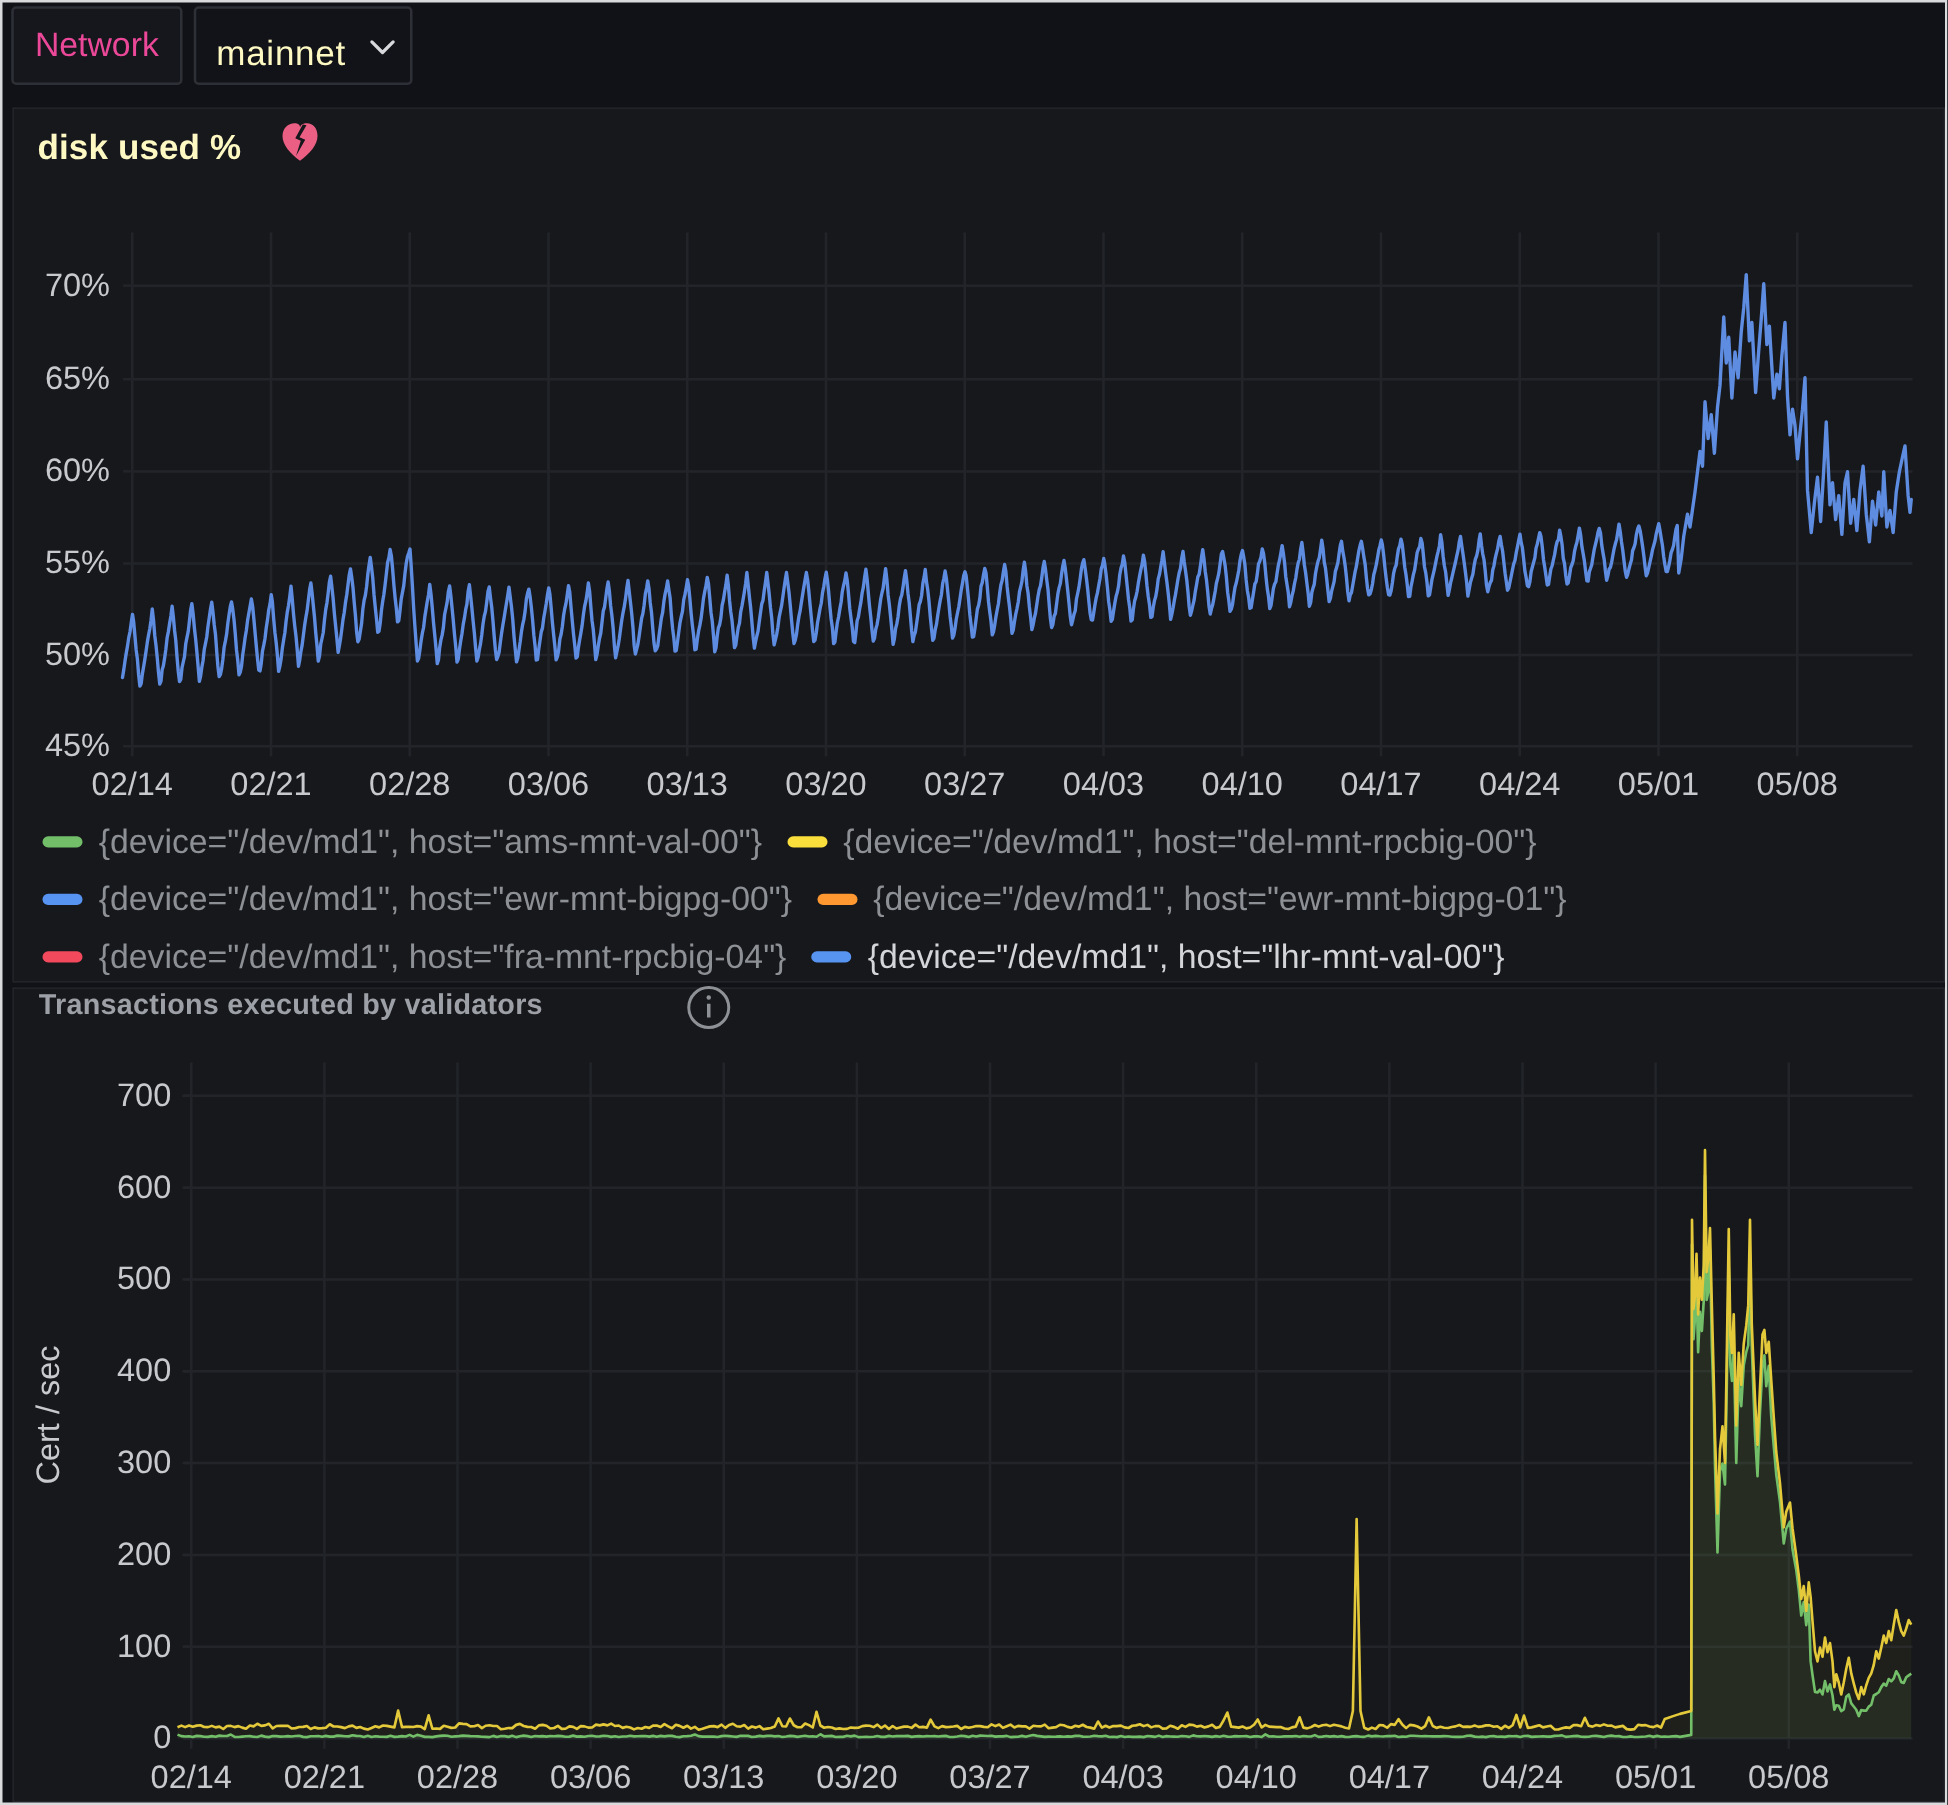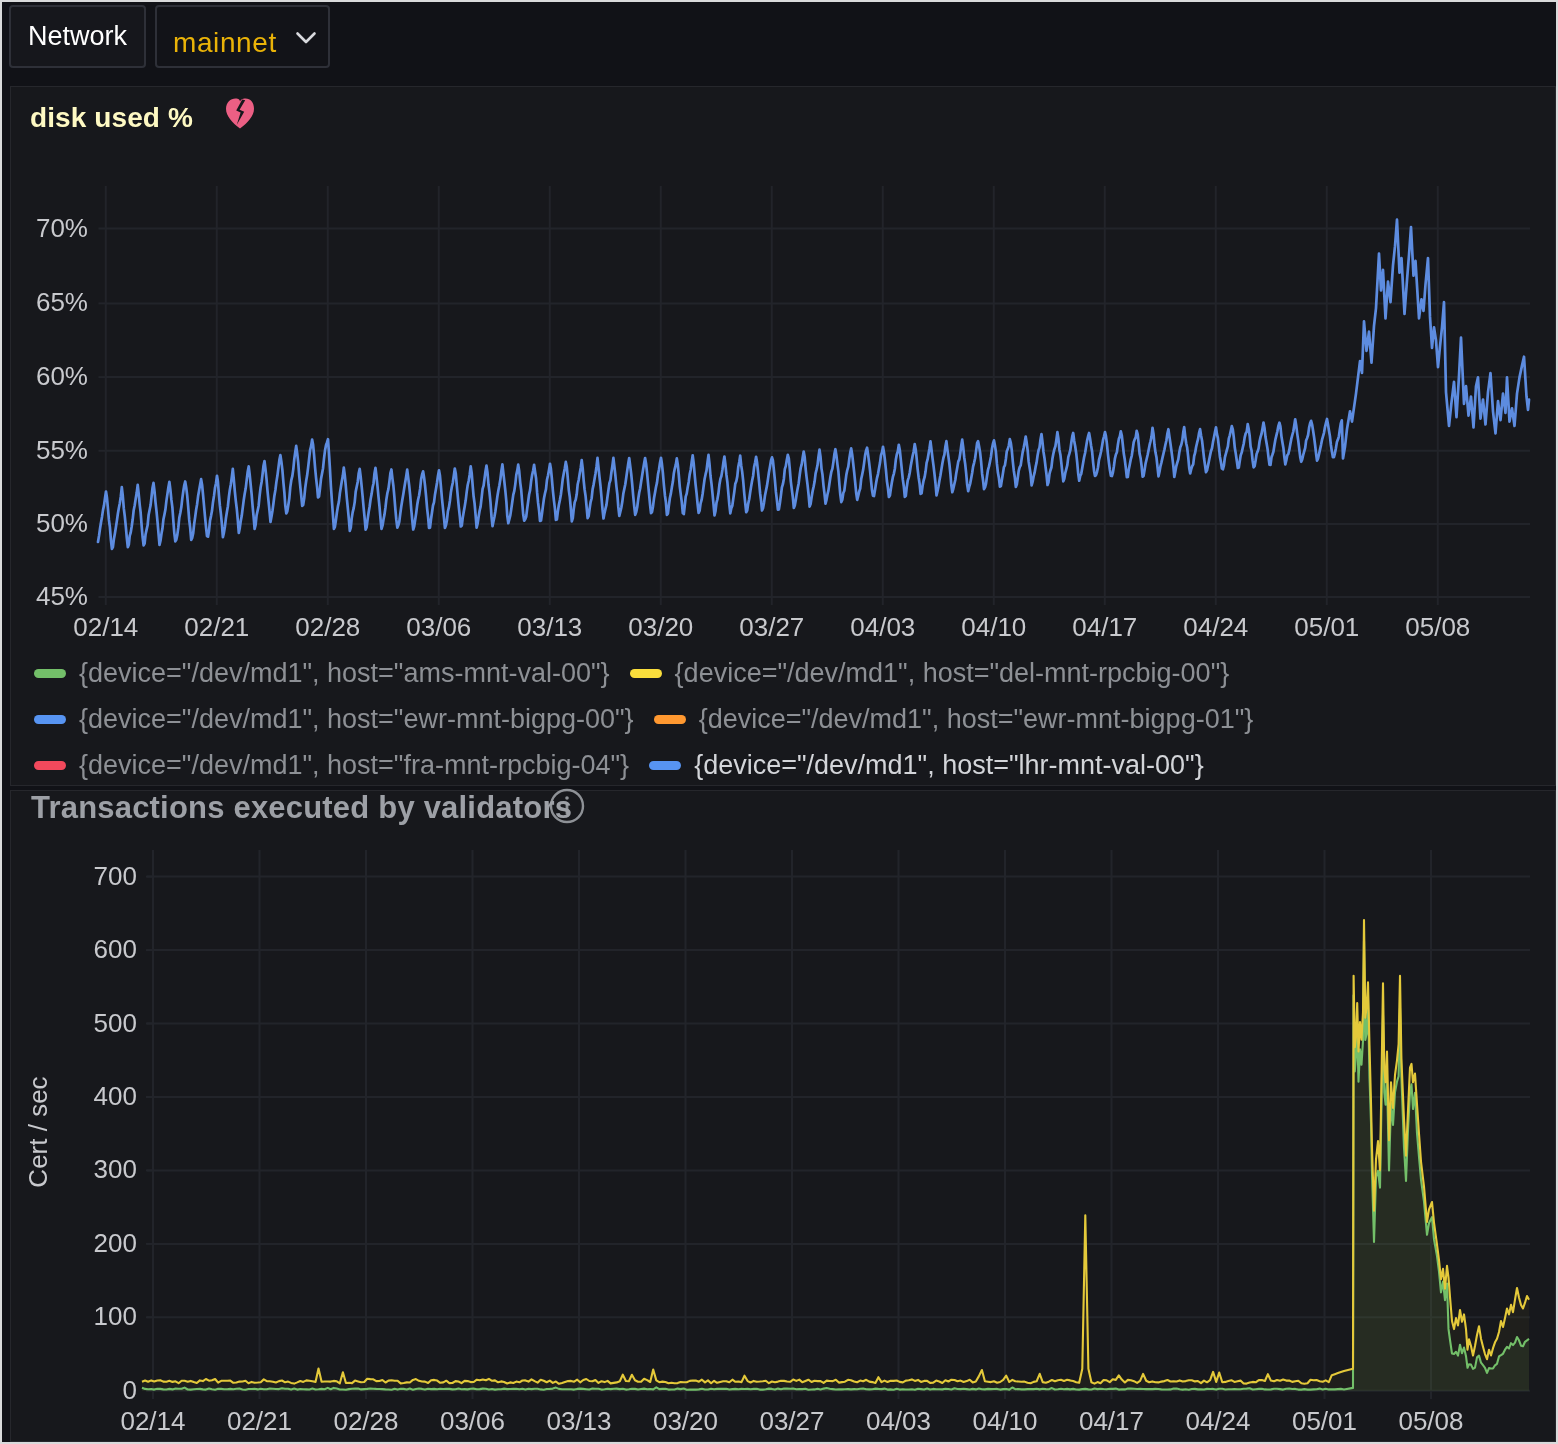--- a/index.html
+++ b/index.html
@@ -3,24 +3,24 @@
 * { box-sizing: border-box; margin:0; padding:0; }
 html,body { width:1558px; height:1444px; background:#111217; overflow:hidden; }
 body { position:relative; font-family:"Liberation Sans", sans-serif; }
 .frame { position:absolute; left:0; top:0; width:1558px; height:1444px; border:2px solid #d9dadb; z-index:60; pointer-events:none; }
 .panel { position:absolute; left:10px; width:1546px; background:#17181c; border:1px solid #26272c; }
 #p1 { top:86px; height:700px; }
 #p2 { top:790px; height:652px; }
 .vbox { position:absolute; top:5px; height:63px; border:2px solid #2e3038; border-radius:4px; display:flex; align-items:center; z-index:20; }
 #vb1 { left:9px; width:137px; background:#16171c; justify-content:center; }
 #vb2 { left:155px; width:175px; background:#121318; }
-#vb1 span { color:#ffffff; font-size:27px; font-weight:500; }
-#vb2 span { color:#eab308; font-size:28px; font-weight:500; letter-spacing:0.6px; margin-left:16px;margin-top:12px; }
+#vb1 span { color:#ec4899; font-size:27px; font-weight:500; }
+#vb2 span { color:#fef9c3; font-size:28px; font-weight:500; letter-spacing:0.6px; margin-left:16px;margin-top:12px; }
 .t1 { position:absolute; left:30px; top:102px; font-size:28px; font-weight:700; color:#fef9c3; letter-spacing:0.1px; z-index:20; }
-.t2 { position:absolute; left:31px; top:790px; font-size:31px; font-weight:700; color:#9da0a6; letter-spacing:0.2px; z-index:20; }
+.t2 { position:absolute; left:31px; top:790px; font-size:23px; font-weight:700; color:#9da0a6; letter-spacing:0.2px; z-index:20; }
 #legend { position:absolute; left:34px; top:650px; width:1500px; display:flex; flex-wrap:wrap; z-index:20; }
 .li { display:flex; align-items:center; height:46px; margin-right:20px; }
 .dash { width:32px; height:9px; border-radius:5px; margin-right:13px; }
 .lt { font-size:27px; color:#8d9095; }
 .lt.hi { color:#d3d5d9; }
 </style></head><body>
 <div id="p1" class="panel"></div>
 <div id="p2" class="panel"></div>
 <div id="vb1" class="vbox">
     <span>Network</span>

